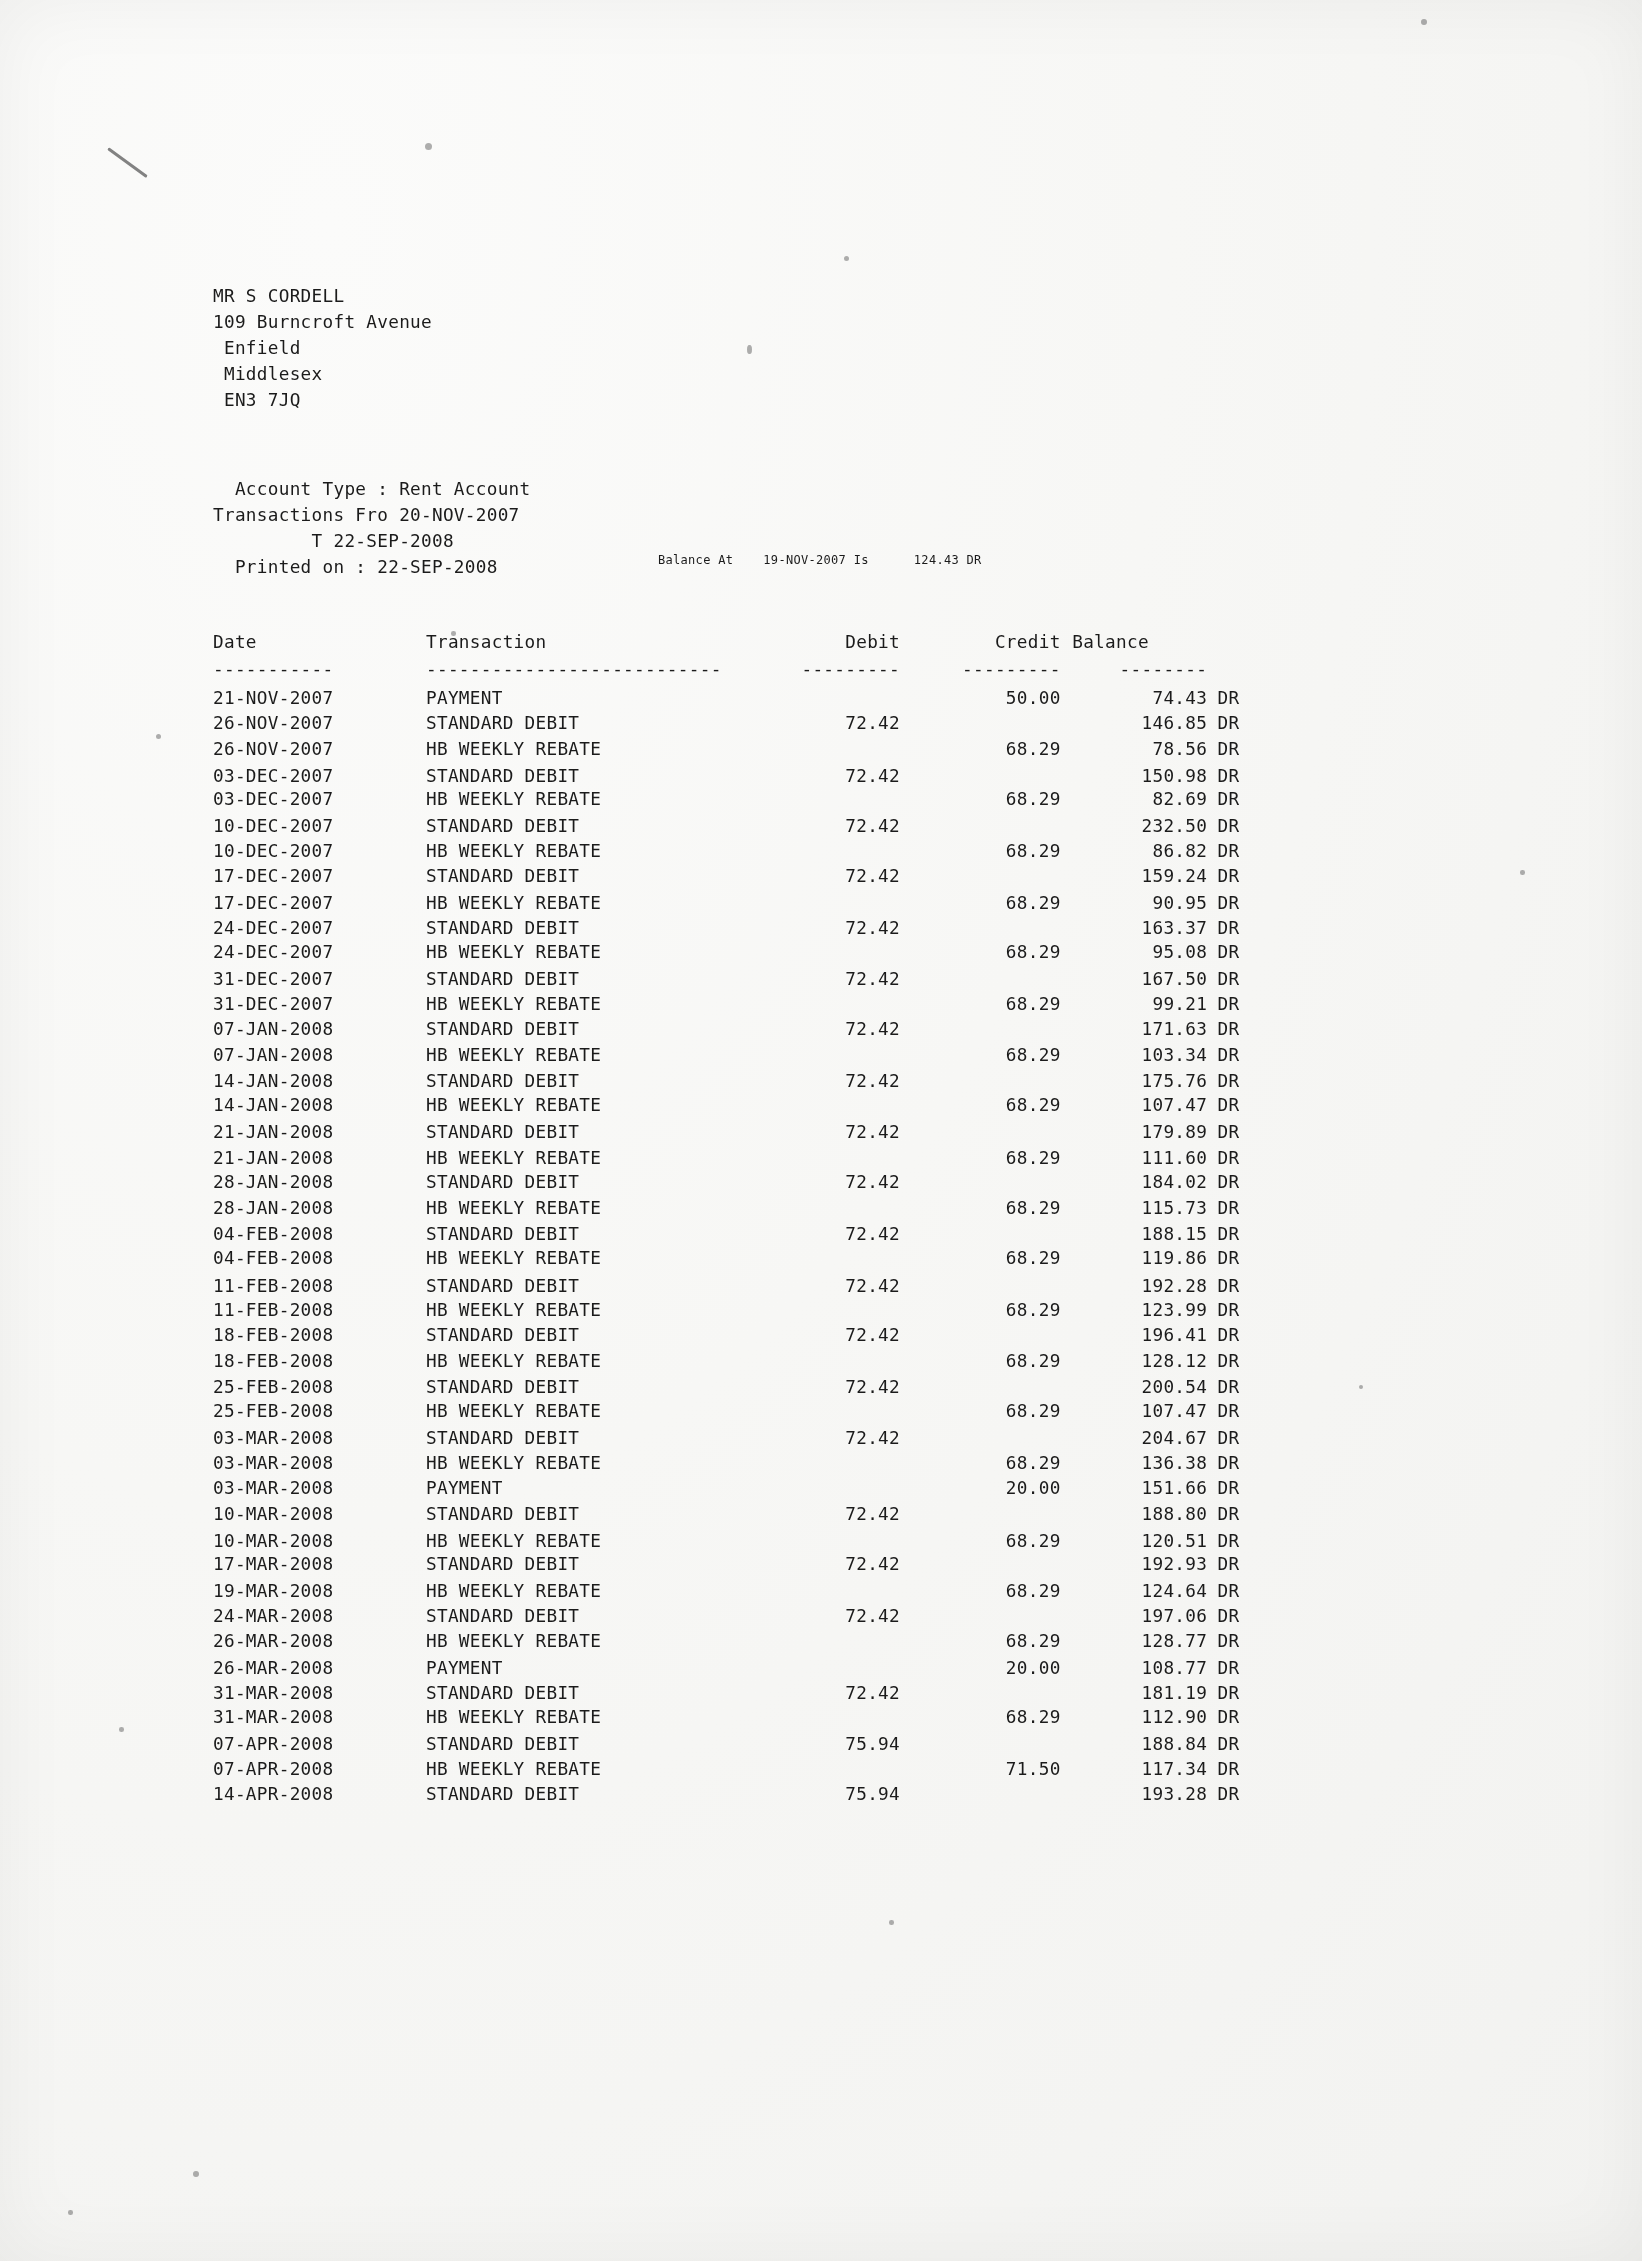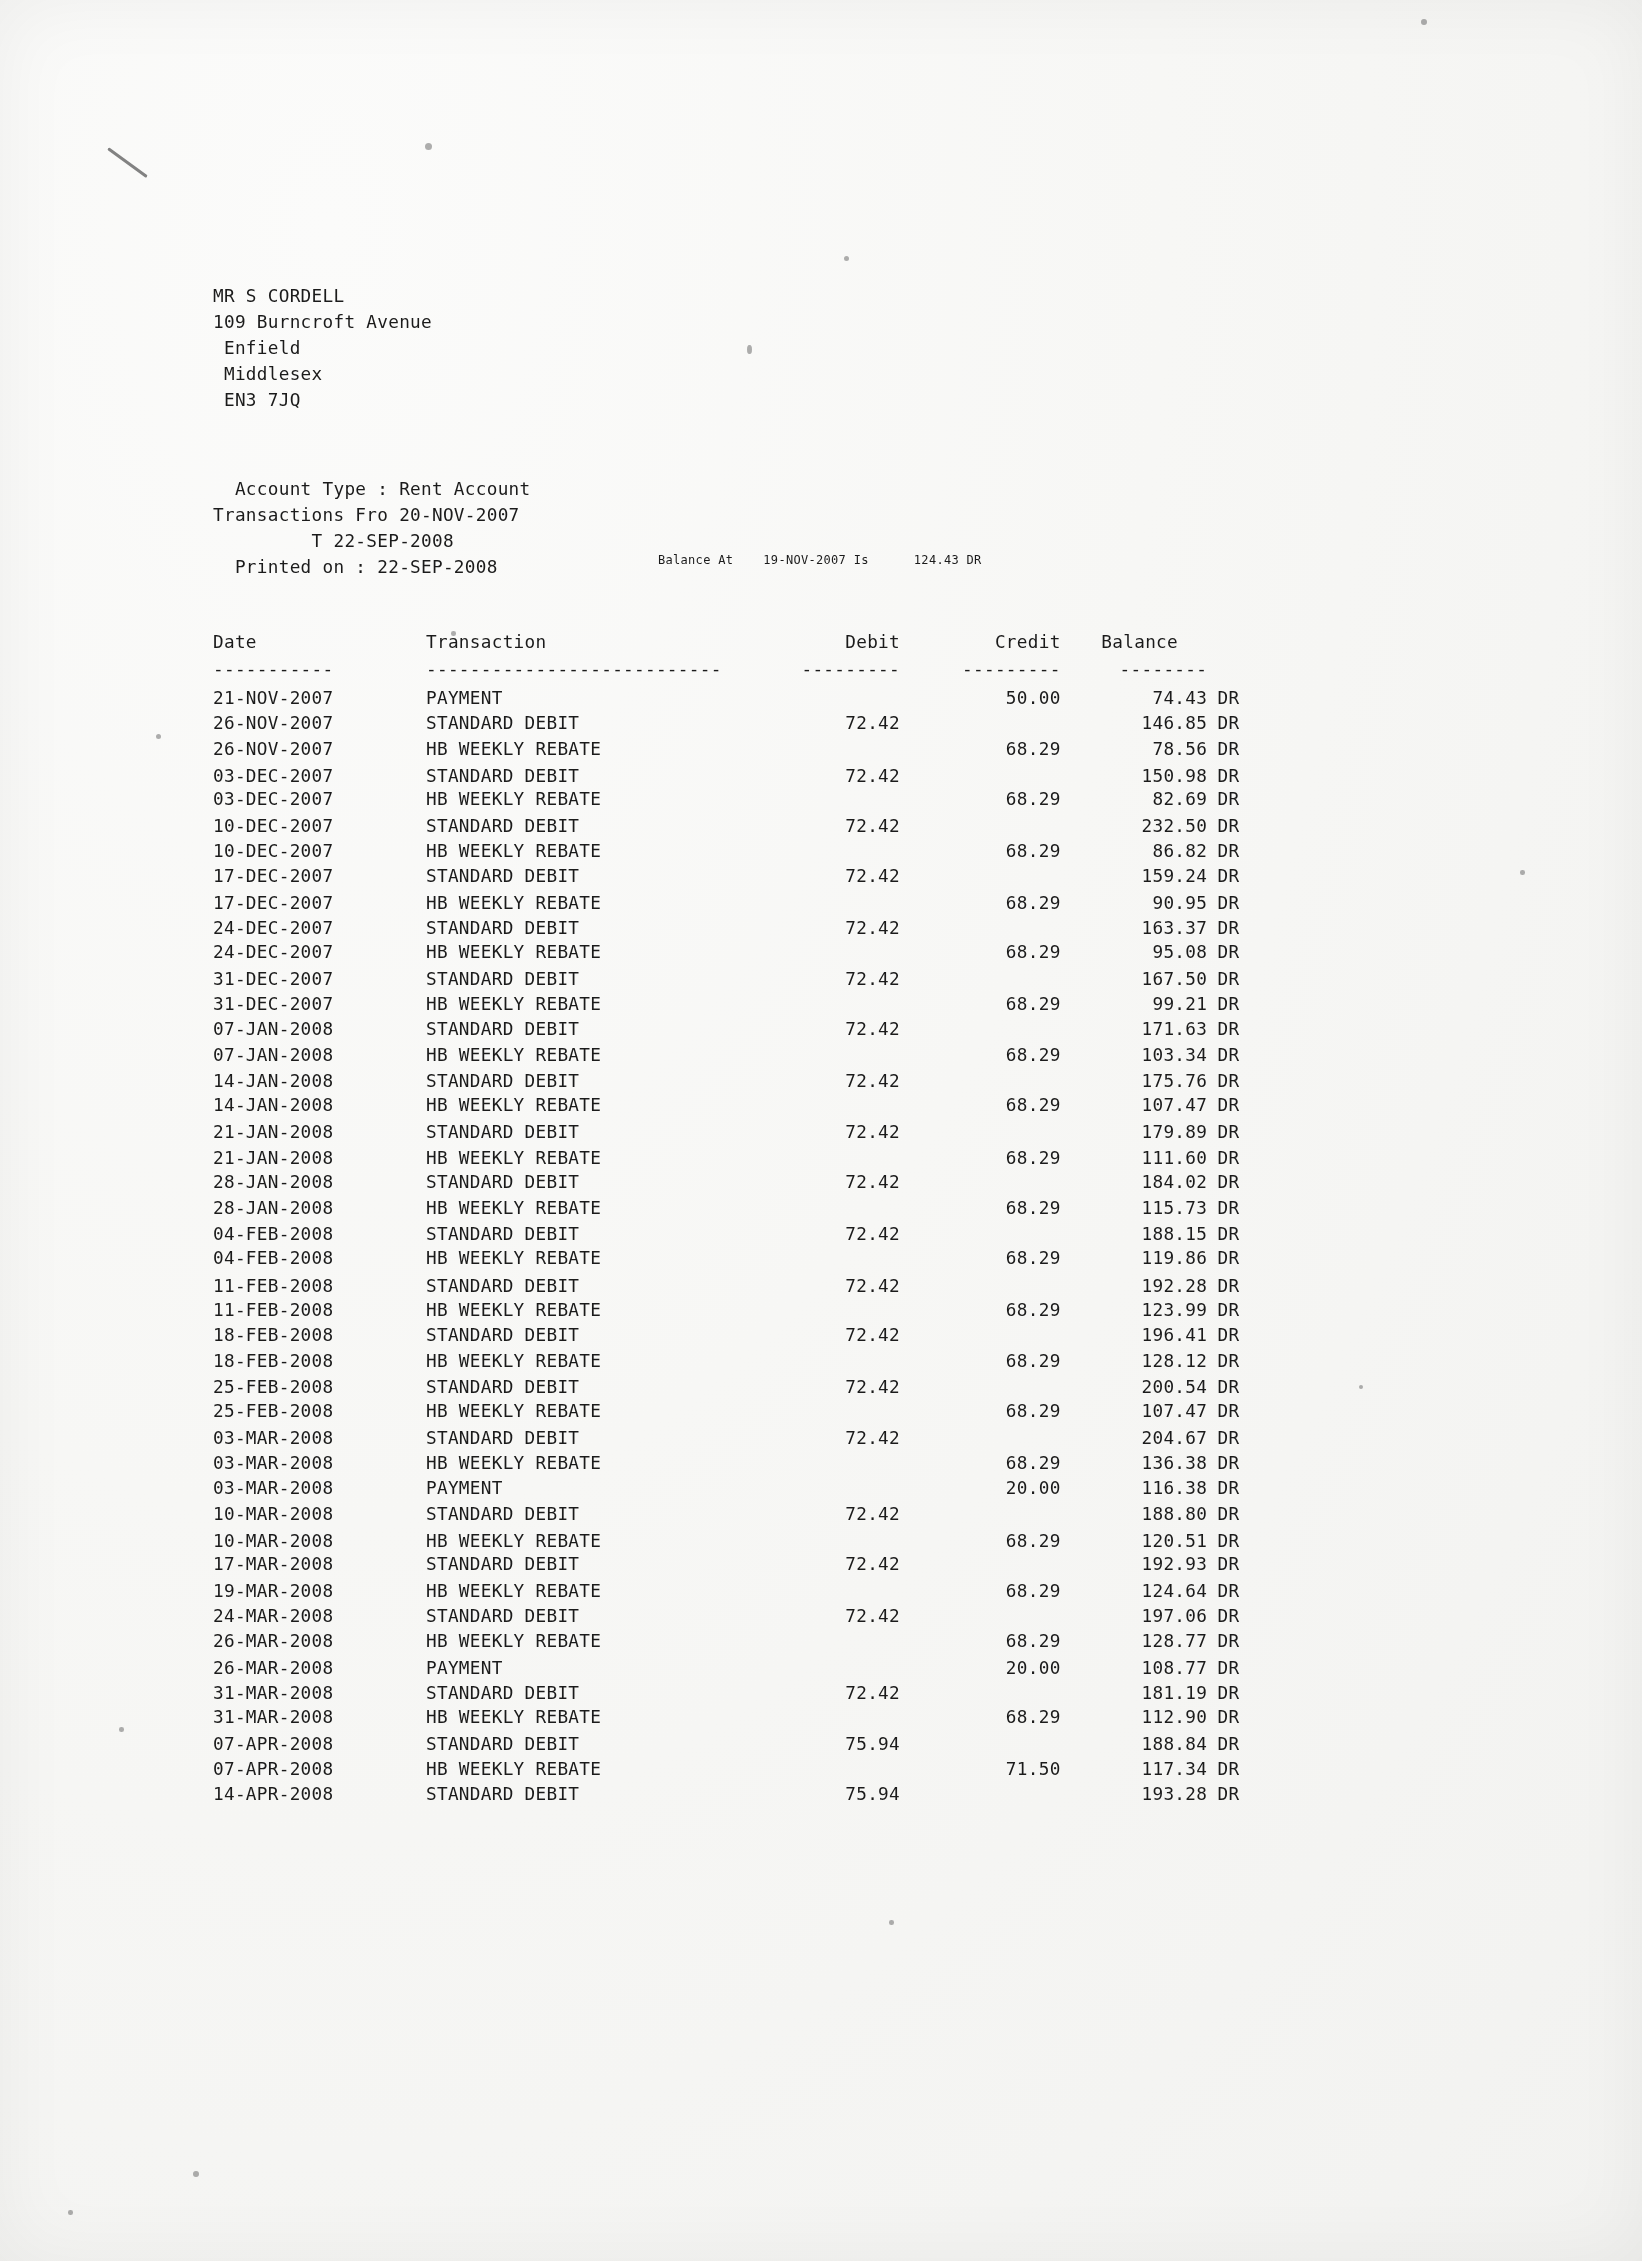--- a/index.html
+++ b/index.html
@@ -85,21 +85,21 @@
   .c-desc   { width: 325px; }
   .c-debit  { width: 149px; text-align: right; }
   .c-credit { width: 149px; text-align: right; padding-left: 11.6px;}
   .c-bal    { width: 135px; text-align: right; padding-left: 11.6px;}
   .c-dr     { width: 58px;  padding-left: 10.3px; }
 
   .hdr .c-date   { text-align: left; }
   .hdr .c-desc   { text-align: left; }
   .hdr .c-debit  { text-align: right; }
   .hdr .c-credit { text-align: right; }
-  .hdr .c-bal    { text-align: center; }
+  .hdr .c-bal    { text-align: left; }
 
   .rule-row { margin-top: 1.3px; margin-bottom: 3.9px; }
 
   
   .jit1 { transform: translateY(-0.6px); }
   .jit2 { transform: translateY(0.6px); }
 </style>
 </head>
 <body>
 
@@ -182,21 +182,21 @@
         <div class="row"><div class="c-date">04-FEB-2008</div><div class="c-desc">STANDARD DEBIT</div><div class="c-debit">72.42</div><div class="c-credit"></div><div class="c-bal">188.15</div><div class="c-dr">DR</div></div>
         <div class="row jit1"><div class="c-date">04-FEB-2008</div><div class="c-desc">HB WEEKLY REBATE</div><div class="c-debit"></div><div class="c-credit">68.29</div><div class="c-bal">119.86</div><div class="c-dr">DR</div></div>
         <div class="row jit2"><div class="c-date">11-FEB-2008</div><div class="c-desc">STANDARD DEBIT</div><div class="c-debit">72.42</div><div class="c-credit"></div><div class="c-bal">192.28</div><div class="c-dr">DR</div></div>
         <div class="row"><div class="c-date">11-FEB-2008</div><div class="c-desc">HB WEEKLY REBATE</div><div class="c-debit"></div><div class="c-credit">68.29</div><div class="c-bal">123.99</div><div class="c-dr">DR</div></div>
         <div class="row jit1"><div class="c-date">18-FEB-2008</div><div class="c-desc">STANDARD DEBIT</div><div class="c-debit">72.42</div><div class="c-credit"></div><div class="c-bal">196.41</div><div class="c-dr">DR</div></div>
         <div class="row"><div class="c-date">18-FEB-2008</div><div class="c-desc">HB WEEKLY REBATE</div><div class="c-debit"></div><div class="c-credit">68.29</div><div class="c-bal">128.12</div><div class="c-dr">DR</div></div>
         <div class="row"><div class="c-date">25-FEB-2008</div><div class="c-desc">STANDARD DEBIT</div><div class="c-debit">72.42</div><div class="c-credit"></div><div class="c-bal">200.54</div><div class="c-dr">DR</div></div>
         <div class="row jit1"><div class="c-date">25-FEB-2008</div><div class="c-desc">HB WEEKLY REBATE</div><div class="c-debit"></div><div class="c-credit">68.29</div><div class="c-bal">107.47</div><div class="c-dr">DR</div></div>
         <div class="row"><div class="c-date">03-MAR-2008</div><div class="c-desc">STANDARD DEBIT</div><div class="c-debit">72.42</div><div class="c-credit"></div><div class="c-bal">204.67</div><div class="c-dr">DR</div></div>
         <div class="row"><div class="c-date">03-MAR-2008</div><div class="c-desc">HB WEEKLY REBATE</div><div class="c-debit"></div><div class="c-credit">68.29</div><div class="c-bal">136.38</div><div class="c-dr">DR</div></div>
-        <div class="row jit1"><div class="c-date">03-MAR-2008</div><div class="c-desc">PAYMENT</div><div class="c-debit"></div><div class="c-credit">20.00</div><div class="c-bal">116.38</div><div class="c-dr">DR</div></div>
+        <div class="row jit1"><div class="c-date">03-MAR-2008</div><div class="c-desc">PAYMENT</div><div class="c-debit"></div><div class="c-credit">20.00</div><div class="c-bal">151.66</div><div class="c-dr">DR</div></div>
         <div class="row"><div class="c-date">10-MAR-2008</div><div class="c-desc">STANDARD DEBIT</div><div class="c-debit">72.42</div><div class="c-credit"></div><div class="c-bal">188.80</div><div class="c-dr">DR</div></div>
         <div class="row jit2"><div class="c-date">10-MAR-2008</div><div class="c-desc">HB WEEKLY REBATE</div><div class="c-debit"></div><div class="c-credit">68.29</div><div class="c-bal">120.51</div><div class="c-dr">DR</div></div>
         <div class="row jit1"><div class="c-date">17-MAR-2008</div><div class="c-desc">STANDARD DEBIT</div><div class="c-debit">72.42</div><div class="c-credit"></div><div class="c-bal">192.93</div><div class="c-dr">DR</div></div>
         <div class="row"><div class="c-date">19-MAR-2008</div><div class="c-desc">HB WEEKLY REBATE</div><div class="c-debit"></div><div class="c-credit">68.29</div><div class="c-bal">124.64</div><div class="c-dr">DR</div></div>
         <div class="row"><div class="c-date">24-MAR-2008</div><div class="c-desc">STANDARD DEBIT</div><div class="c-debit">72.42</div><div class="c-credit"></div><div class="c-bal">197.06</div><div class="c-dr">DR</div></div>
         <div class="row jit1"><div class="c-date">26-MAR-2008</div><div class="c-desc">HB WEEKLY REBATE</div><div class="c-debit"></div><div class="c-credit">68.29</div><div class="c-bal">128.77</div><div class="c-dr">DR</div></div>
         <div class="row jit2"><div class="c-date">26-MAR-2008</div><div class="c-desc">PAYMENT</div><div class="c-debit"></div><div class="c-credit">20.00</div><div class="c-bal">108.77</div><div class="c-dr">DR</div></div>
         <div class="row"><div class="c-date">31-MAR-2008</div><div class="c-desc">STANDARD DEBIT</div><div class="c-debit">72.42</div><div class="c-credit"></div><div class="c-bal">181.19</div><div class="c-dr">DR</div></div>
         <div class="row jit1"><div class="c-date">31-MAR-2008</div><div class="c-desc">HB WEEKLY REBATE</div><div class="c-debit"></div><div class="c-credit">68.29</div><div class="c-bal">112.90</div><div class="c-dr">DR</div></div>
         <div class="row"><div class="c-date">07-APR-2008</div><div class="c-desc">STANDARD DEBIT</div><div class="c-debit">75.94</div><div class="c-credit"></div><div class="c-bal">188.84</div><div class="c-dr">DR</div></div>

